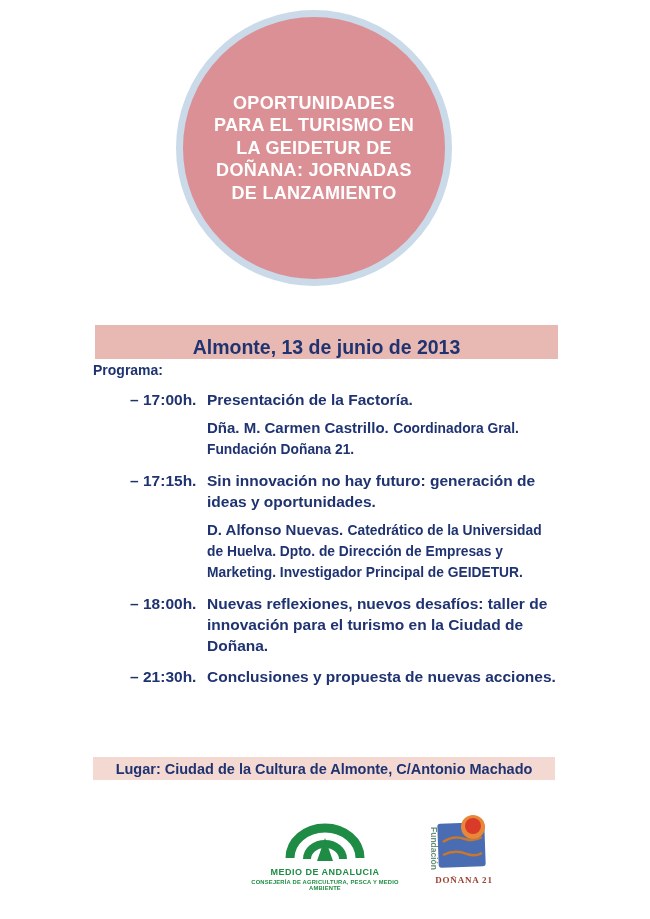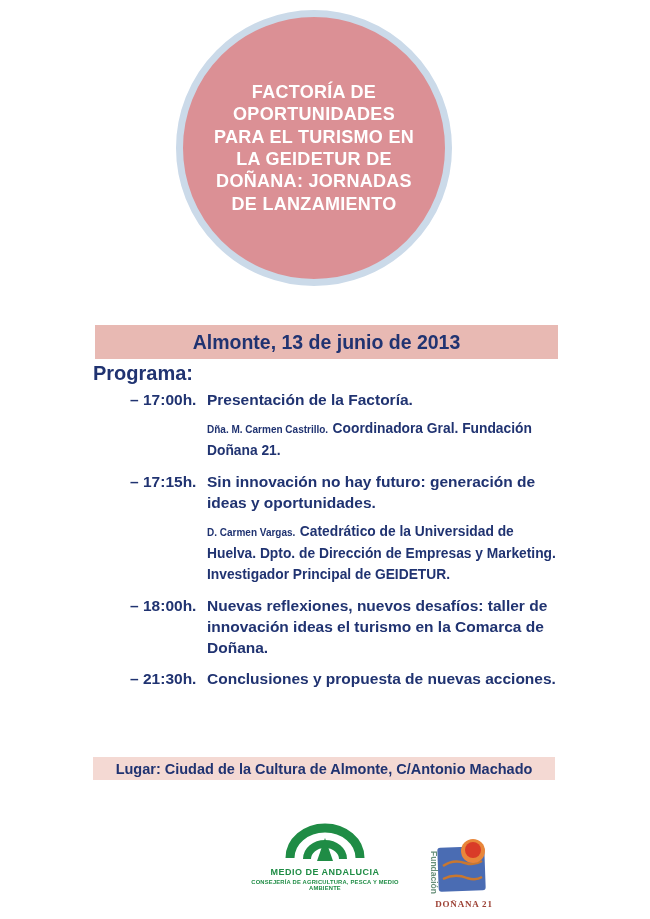--- a/index.html
+++ b/index.html
@@ -13,59 +13,58 @@
   .circle {
     position:absolute; left:176px; top:10px; width:276px; height:276px;
     background:#db9095; border:7px solid #cbdae9; border-radius:50%;
     display:flex; align-items:center; justify-content:center; text-align:center;
   }
   .circle-text { color:#ffffff; font-size:18px; line-height:22.4px; letter-spacing:0.3px; width:240px; }
   .circle-text span { display:block; }
   
   .date-banner {
     position:absolute; left:95px; top:325px; width:463px; height:34px;
-    background:#e8b9b3; display:flex; align-items:center; justify-content:center;
+    background:#e8b9b3; display:flex; align-items:flex-end; justify-content:center;
     font-size:19.5px;
   }
   
-  .programa { position:absolute; left:93px; top:362px; font-size:20px; }
+  .programa { position:absolute; left:93px; top:362px; font-size:14px; }
   
   .program-list { position:absolute; left:130px; top:389px; width:430px; }
   .item { margin-bottom:10px; }
   .item-head { display:flex; font-size:15.5px; line-height:21px; }
   .item-dash { width:13px; flex-shrink:0; }
   .item-time { width:64px; flex-shrink:0; }
   .item-title { flex:1; }
   .speaker { margin-left:77px; margin-top:8px; width:352px; line-height:20px; }
-  .speaker-name { font-size:10px; }
+  .speaker-name { font-size:15px; }
   .speaker-role { font-size:13.8px; }
   
   .lugar-banner {
     position:absolute; left:93px; top:757px; width:462px; height:23px;
     background:#f4d9d3; display:flex; align-items:center; justify-content:center;
     font-size:14.5px;
   }
   
   .junta-logo { position:absolute; left:245px; top:816px; width:160px; text-align:center; }
   .junta-title { font-size:9px; letter-spacing:0.5px; color:#1f8c45; margin-top:1px; }
   .junta-sub { font-size:5.8px; letter-spacing:0.2px; color:#1f8c45; margin-top:2px; }
-  .donana-logo { position:absolute; left:428px; top:838px; width:72px; text-align:center; }
+  .donana-logo { position:absolute; left:428px; top:814px; width:72px; text-align:center; }
   .donana-title {
     font-family:"Liberation Serif", serif; font-size:9px; letter-spacing:0.8px;
     color:#9c4034; margin-top:1px;
   }
 </style>
 </head>
 <body>
 
 <div class="page">
 
   <div class="circle">
     <div class="circle-text">
-      <span>FACTORÍA DE</span>
       <span>OPORTUNIDADES</span>
       <span>PARA EL TURISMO EN</span>
       <span>LA GEIDETUR DE</span>
       <span>DOÑANA: JORNADAS</span>
       <span>DE LANZAMIENTO</span>
     </div>
   </div>
 
   <div class="date-banner">
     <span>Almonte, 13 de junio de 2013</span>
@@ -87,30 +86,30 @@
       </div>
     </div>
 
     <div class="item">
       <div class="item-head">
         <span class="item-dash">–</span>
         <span class="item-time">17:15h.</span>
         <span class="item-title">Sin innovación no hay futuro: generación de ideas y oportunidades.</span>
       </div>
       <div class="speaker">
-        <span class="speaker-name">D. Carmen Vargas.</span>
+        <span class="speaker-name">D. Alfonso Nuevas.</span>
         <span class="speaker-role">Catedrático de la Universidad de Huelva. Dpto. de Dirección de Empresas y Marketing. Investigador Principal de GEIDETUR.</span>
       </div>
     </div>
 
     <div class="item">
       <div class="item-head">
         <span class="item-dash">–</span>
         <span class="item-time">18:00h.</span>
-        <span class="item-title">Nuevas reflexiones, nuevos desafíos: taller de innovación ideas el turismo en la Comarca de Doñana.</span>
+        <span class="item-title">Nuevas reflexiones, nuevos desafíos: taller de innovación para el turismo en la Ciudad de Doñana.</span>
       </div>
     </div>
 
     <div class="item">
       <div class="item-head">
         <span class="item-dash">–</span>
         <span class="item-time">21:30h.</span>
         <span class="item-title">Conclusiones y propuesta de nuevas acciones.</span>
       </div>
     </div>

